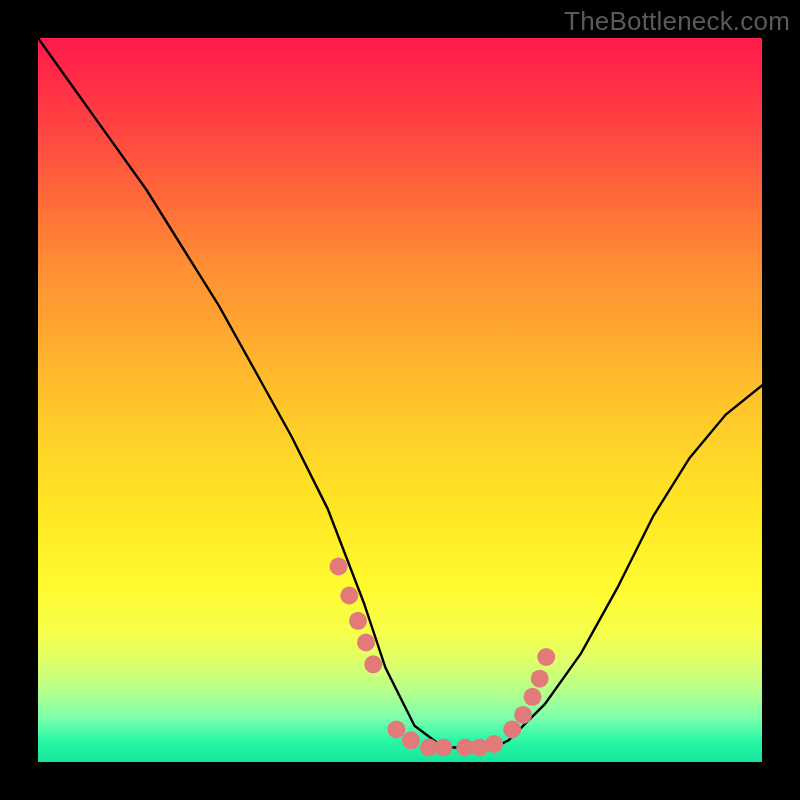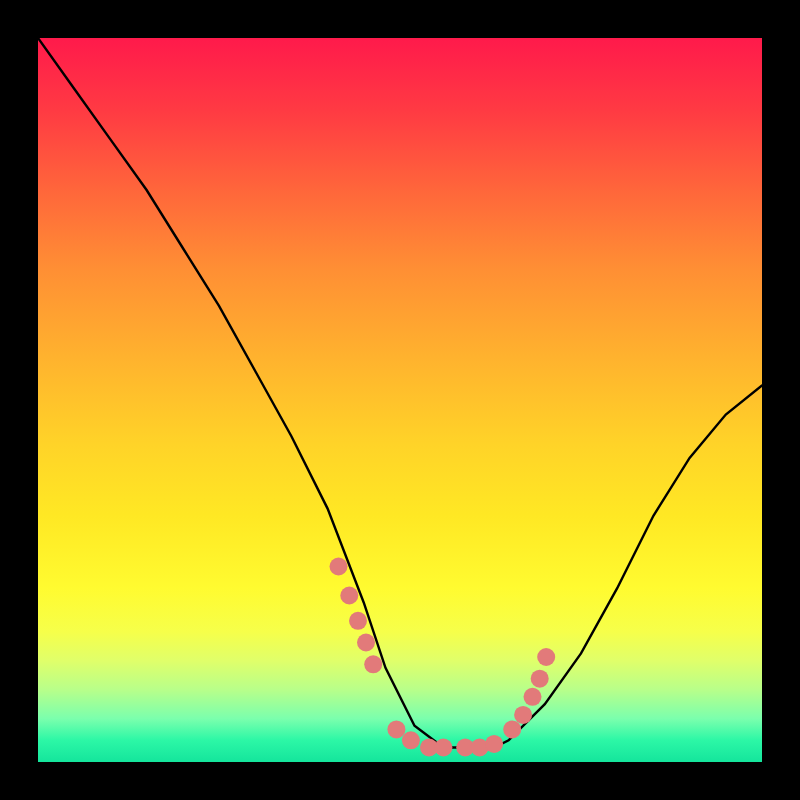--- a/index.html
+++ b/index.html
@@ -65,20 +65,21 @@
   .dot {
     fill: #e27a7a;
     stroke: none;
   }
 </style>
 </head>
 <body>
 
 <div class="canvas">
 
+  <div class="watermark">TheBottleneck.com</div>
 
   <div class="plot">
     <div class="gradient"></div>
 
     <svg class="curve" viewBox="0 0 724 724" preserveAspectRatio="none">
       <path id="curve-path" class="curve-path" d="M0.0 0.0 L36.2 50.7 L72.4 101.4 L108.6 152.0 L144.8 210.0 L181.0 267.9 L217.2 333.0 L253.4 398.2 L289.6 470.6 L325.8 564.7 L347.5 629.9 L376.5 687.8 L405.4 709.5 L434.4 709.5 L456.1 709.5 L470.6 702.3 L506.8 666.1 L543.0 615.4 L579.2 550.2 L615.4 477.8 L651.6 419.9 L687.8 376.5 L724.0 347.5"></path>
       <g id="dots">
           <circle cx="300.5" cy="528.5" r="9" class="dot"></circle>
           <circle cx="311.3" cy="557.5" r="9" class="dot"></circle>
           <circle cx="320.0" cy="582.8" r="9" class="dot"></circle>

